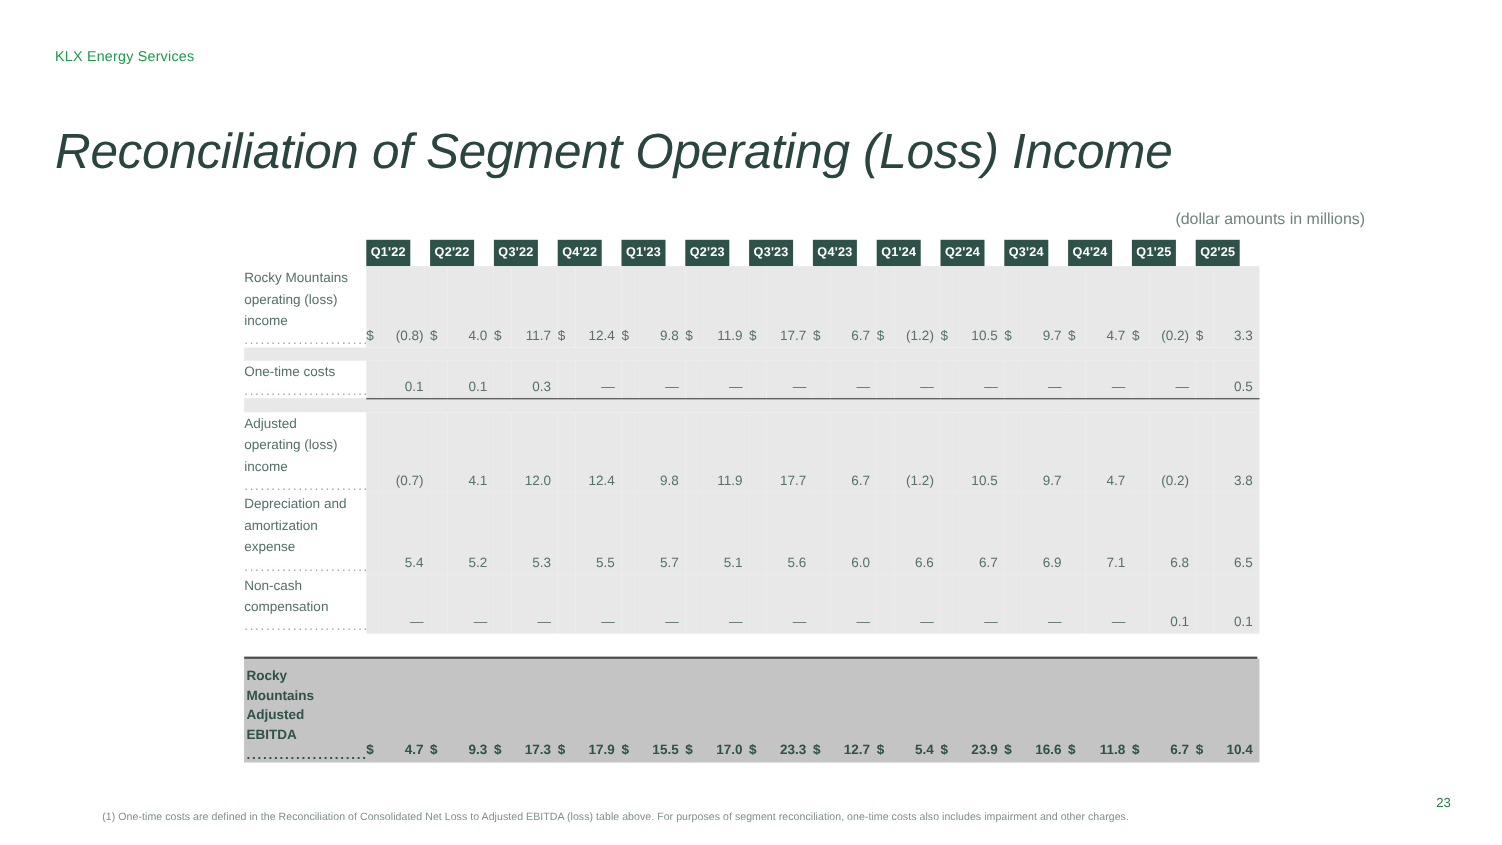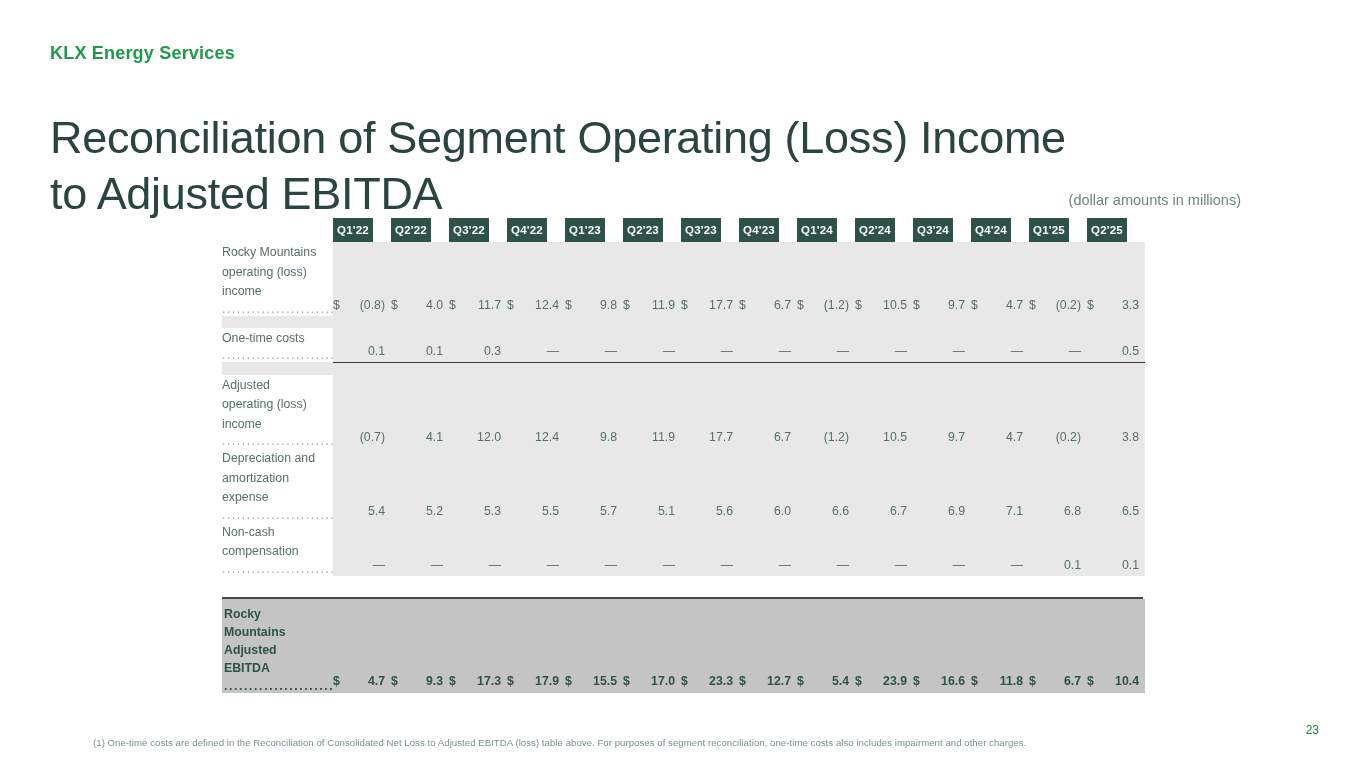--- a/index.html
+++ b/index.html
@@ -14,37 +14,37 @@
     overflow: hidden;
     font-family: "Liberation Sans", sans-serif;
     color: #2e4a44;
   }
 
   
   .brand {
     position: absolute;
     left: 50px;
     top: 43px;
-    font-size: 18px;
-    font-weight: bold;
+    font-size: 13px;
+    font-weight: normal;
     letter-spacing: 0.2px;
     color: #1f9a4a;
   }
   .slide-title {
     position: absolute;
     left: 50px;
     top: 80px;
     width: 1200px;
     font-size: 45px;
     line-height: 56px;
     font-weight: normal;
     color: #2a4540;
     letter-spacing: -0.3px;
   }
-  .slide-title .ln { display: block; white-space: nowrap; }
+  .slide-title .ln { display: block; white-space: nowrap; font-style: italic; }
 
   
   .units-note {
     position: absolute;
     right: 124px;
     top: 192px;
     font-size: 14.5px;
     color: #6f8480;
   }
 
@@ -193,21 +193,20 @@
     color: #2d7a46;
   }
 </style>
 </head>
 <body>
 
 <div class="brand">KLX Energy Services</div>
 
 <h1 class="slide-title">
   <span class="ln">Reconciliation of Segment Operating (Loss) Income</span>
-  <span class="ln">to Adjusted EBITDA</span>
 </h1>
 
 <div class="units-note">(dollar amounts in millions)</div>
 
 <div class="table-wrap">
   <table class="recon">
     <colgroup id="recon-cols">
         <col class="lbl">
         <col class="cur">
         <col class="val">

